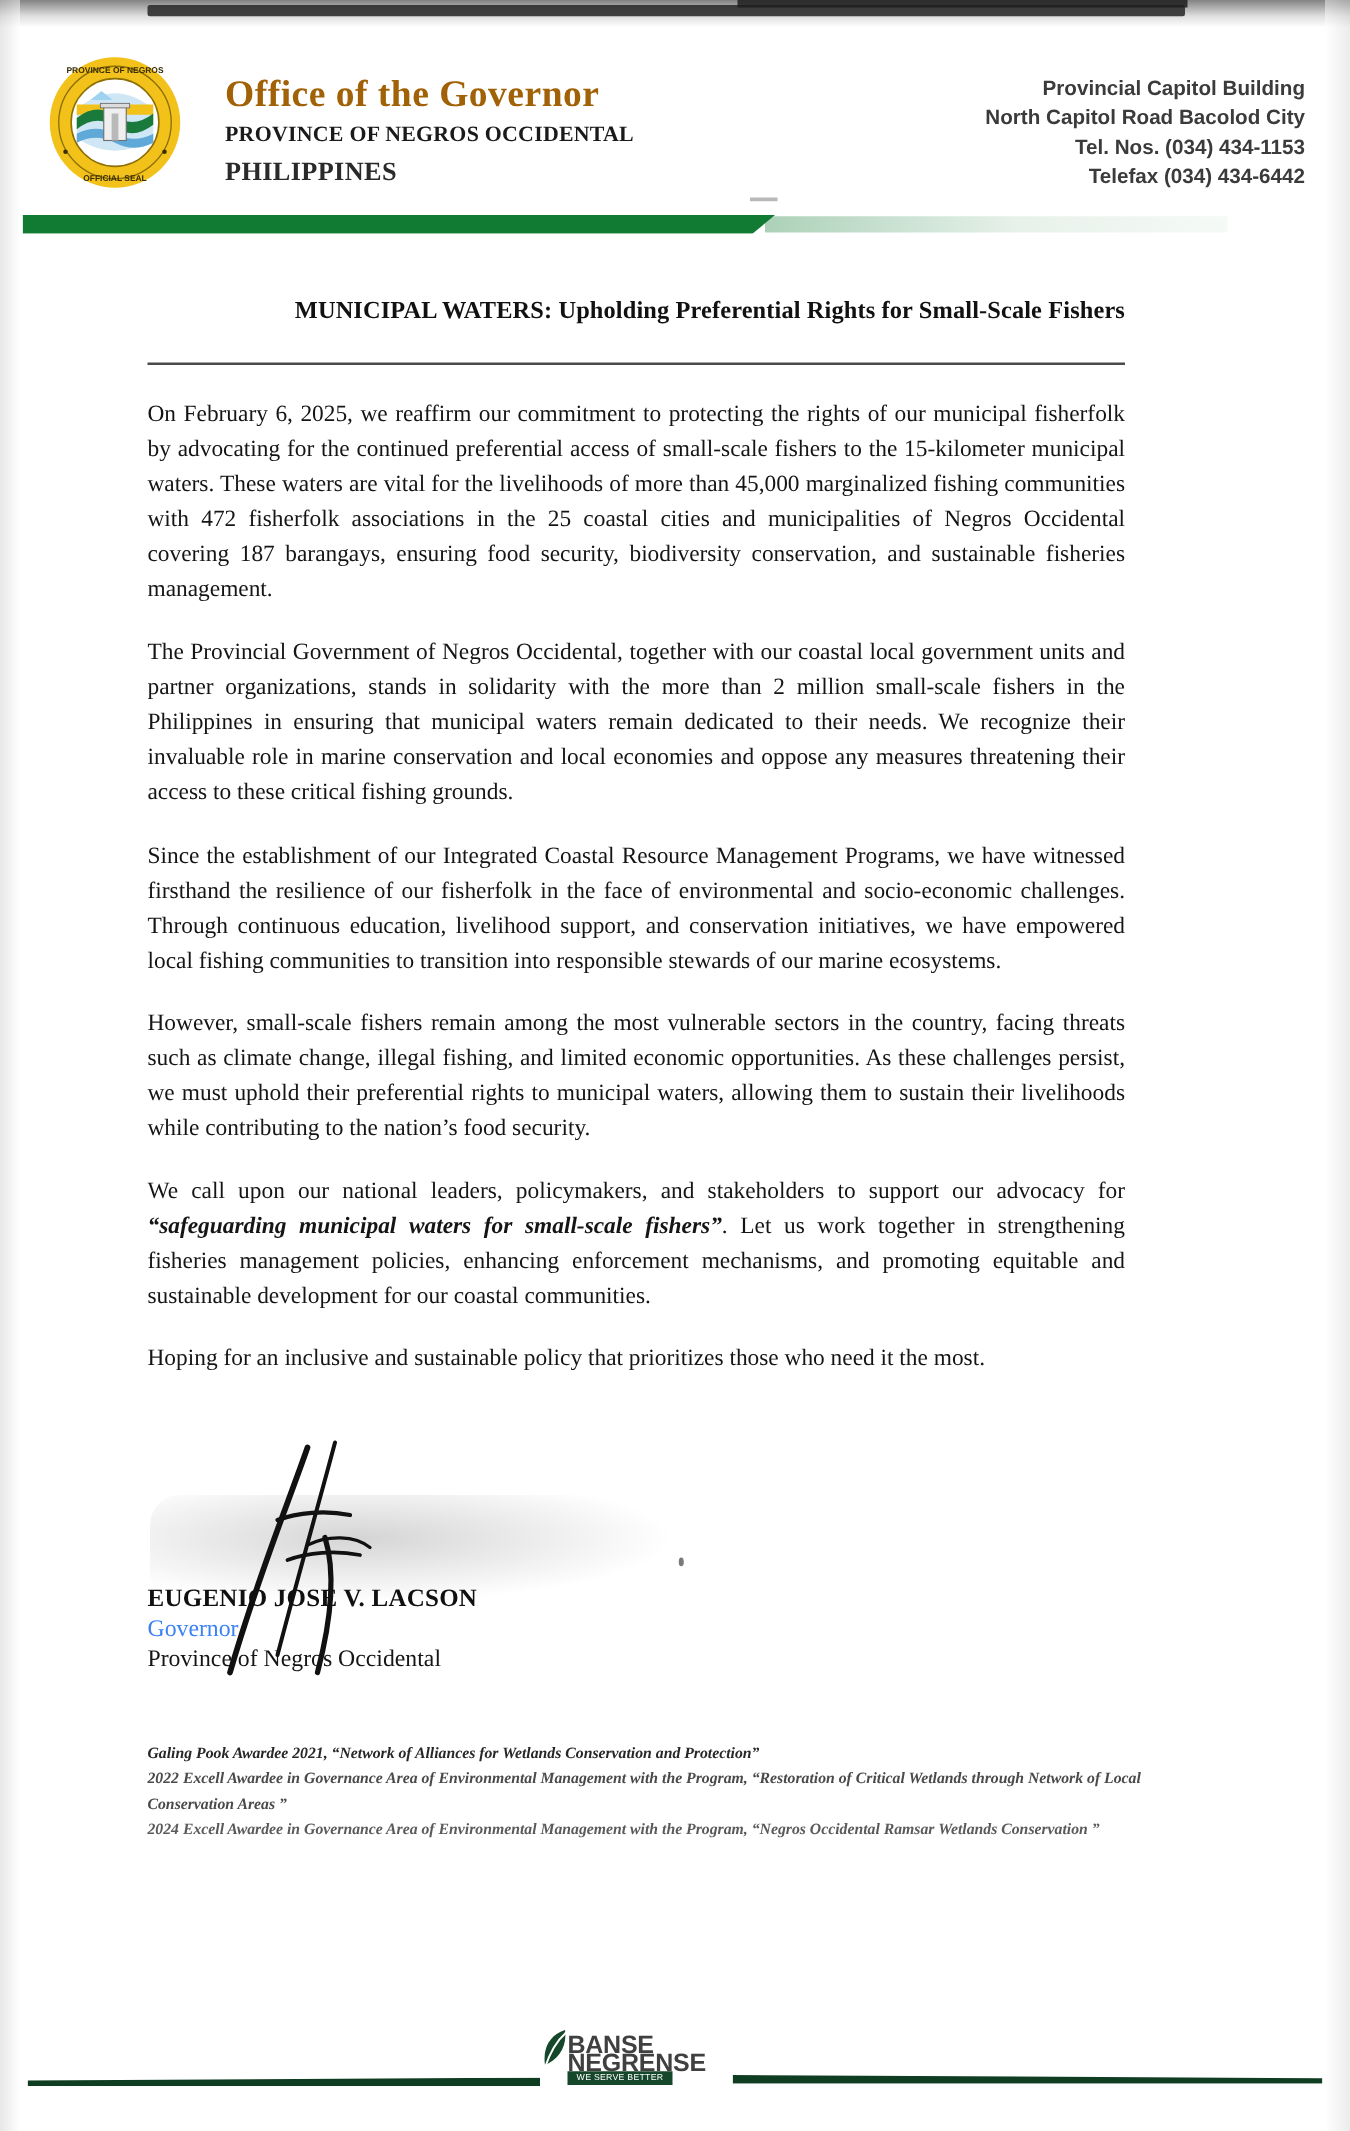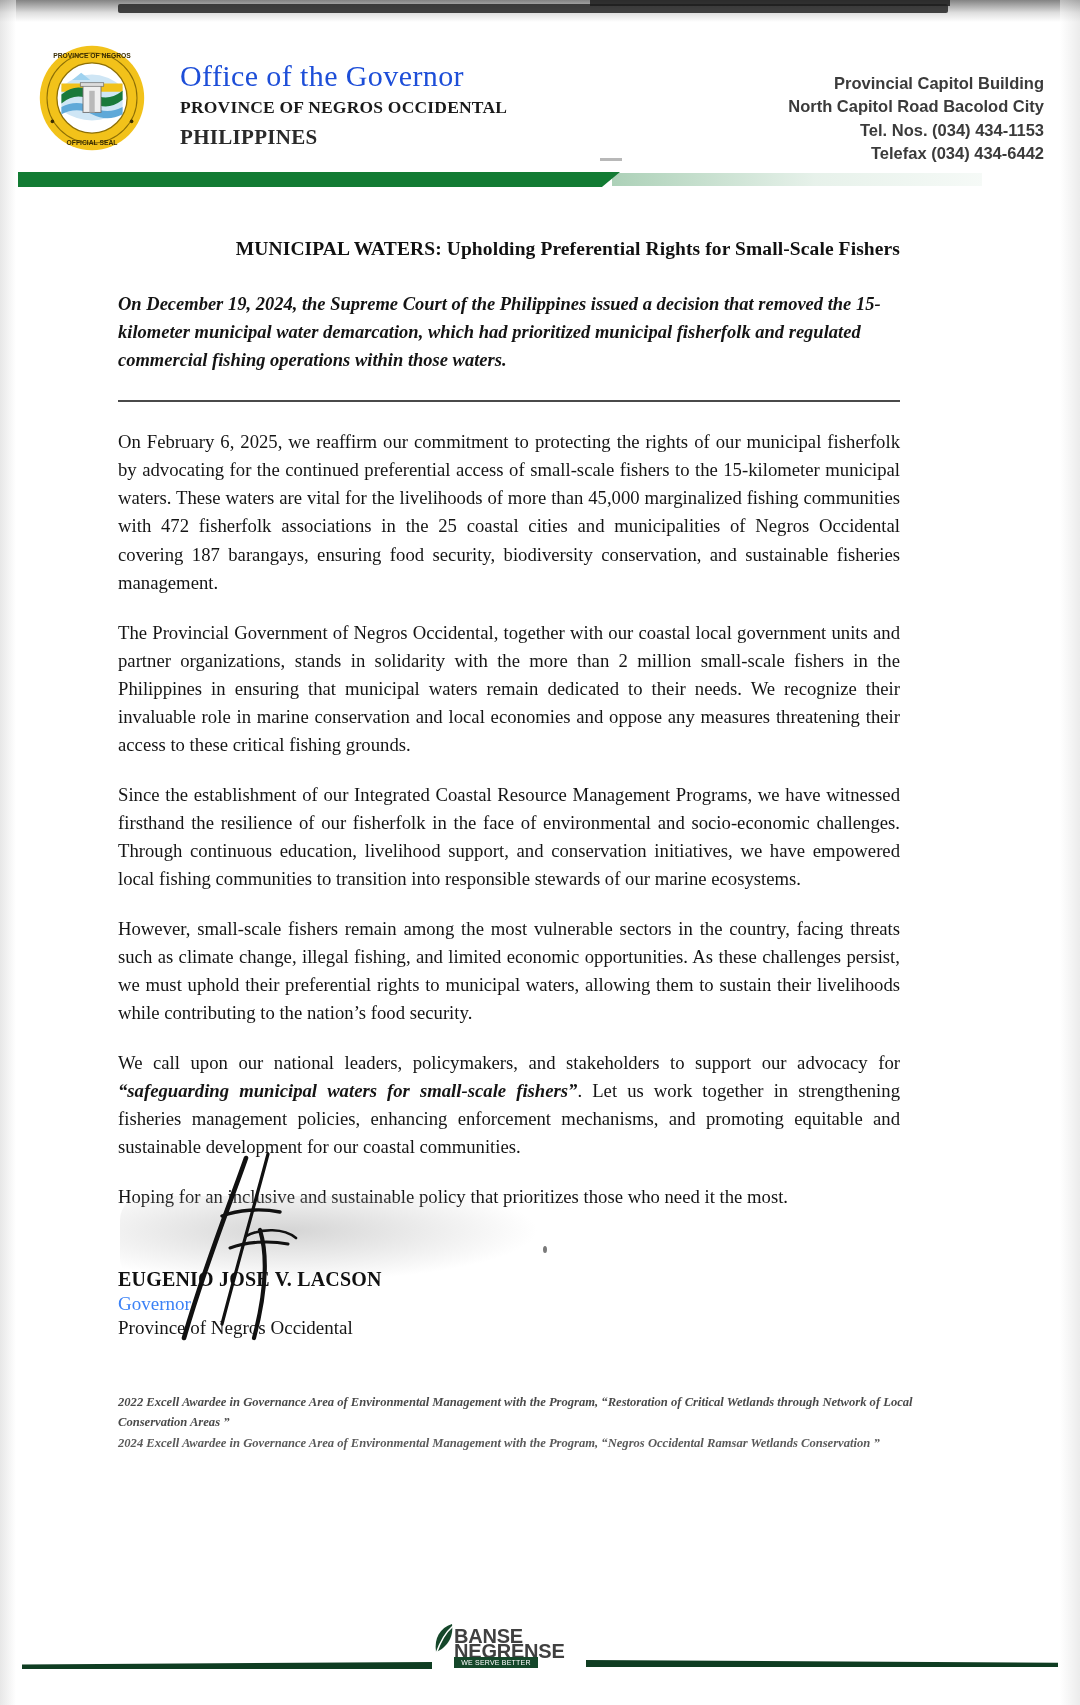--- a/index.html
+++ b/index.html
@@ -80,41 +80,42 @@
     left: 38px; top: 2px;
     width: 108px; height: 108px;
   }
   .office-block {
     position: absolute;
     left: 180px; top: 18px;
   }
   .office-title {
     font-size: 30px;
     letter-spacing: .4px;
-    color: #1d4ed8;
+    color: #a16207;
     line-height: 1.05;
     font-family: "Liberation Serif", serif;
+    font-weight: bold;
   }
   .office-sub1 {
     font-size: 17.5px;
     font-weight: bold;
     letter-spacing: .2px;
     margin-top: 5px;
     color: #1a1a1a;
   }
   .office-sub2 {
     font-size: 21px;
     font-weight: bold;
     letter-spacing: .3px;
     margin-top: 7px;
     color: #2a2a2a;
   }
   .address-block {
     position: absolute;
-    right: 36px; top: 30px;
+    right: 36px; top: 18px;
     text-align: right;
     font-family: "Liberation Sans", sans-serif;
     font-size: 16.5px;
     font-weight: bold;
     line-height: 1.42;
     color: #3b3b3b;
   }
 
   
   .green-bar-wrap {
@@ -333,21 +334,20 @@
   <div class="green-bar-tick"></div>
   <div class="green-bar-wrap">
     <div class="green-bar"></div>
     <div class="green-bar-fade"></div>
   </div>
 
   <div class="content">
 
     <div class="doc-title">MUNICIPAL WATERS: Upholding Preferential Rights for Small-Scale Fishers</div>
 
-    <div class="lede">On December 19, 2024, the Supreme Court of the Philippines issued a decision that removed the 15-kilometer municipal water demarcation, which had prioritized municipal fisherfolk and regulated commercial fishing operations within those waters.</div>
 
     <div class="divider"></div>
 
     <p class="para">On February 6, 2025, we reaffirm our commitment to protecting the rights of our municipal fisherfolk by advocating for the continued preferential access of small-scale fishers to the 15-kilometer municipal waters. These waters are vital for the livelihoods of more than 45,000 marginalized fishing communities with 472 fisherfolk associations in the 25 coastal cities and municipalities of Negros Occidental covering 187 barangays, ensuring food security, biodiversity conservation, and sustainable fisheries management.</p>
     <p class="para">The Provincial Government of Negros Occidental, together with our coastal local government units and partner organizations, stands in solidarity with the more than 2 million small-scale fishers in the Philippines in ensuring that municipal waters remain dedicated to their needs. We recognize their invaluable role in marine conservation and local economies and oppose any measures threatening their access to these critical fishing grounds.</p>
     <p class="para">Since the establishment of our Integrated Coastal Resource Management Programs, we have witnessed firsthand the resilience of our fisherfolk in the face of environmental and socio-economic challenges. Through continuous education, livelihood support, and conservation initiatives, we have empowered local fishing communities to transition into responsible stewards of our marine ecosystems.</p>
     <p class="para">However, small-scale fishers remain among the most vulnerable sectors in the country, facing threats such as climate change, illegal fishing, and limited economic opportunities. As these challenges persist, we must uphold their preferential rights to municipal waters, allowing them to sustain their livelihoods while contributing to the nation’s food security.</p>
 
     <p class="para"><span>We call upon our national leaders, policymakers, and stakeholders to support our advocacy for </span><span class="q-bold-italic">“safeguarding municipal waters for small-scale fishers”</span><span>. Let us work together in strengthening fisheries management policies, enhancing enforcement mechanisms, and promoting equitable and sustainable development for our coastal communities.</span></p>
 
@@ -368,20 +368,21 @@
     </g>
   </svg>
 
   <div class="sig-area">
     <div class="sig-name">EUGENIO JOSE V. LACSON</div>
     <div class="sig-role">Governor</div>
     <div class="sig-org">Province of Negros Occidental</div>
   </div>
 
   <div class="awards">
+    <div>Galing Pook Awardee 2021, “Network of Alliances for Wetlands Conservation and Protection”</div>
     <div class="faded">2022 Excell Awardee in Governance Area of Environmental Management with the Program, “Restoration of Critical Wetlands through Network of Local Conservation Areas ”</div>
     <div class="faded2">2024 Excell Awardee in Governance Area of Environmental Management with the Program, “Negros Occidental Ramsar Wetlands Conservation ”</div>
   </div>
 
   <div class="footer-rule-left"></div>
   <div class="footer-rule-right"></div>
 
   <div class="footer-logo">
     <svg class="fl-mark" viewBox="0 0 26 34">
       <path d="M20 2 C8 6, 2 16, 4 30 C14 26, 22 16, 20 2 Z" fill="#15472a"></path>

